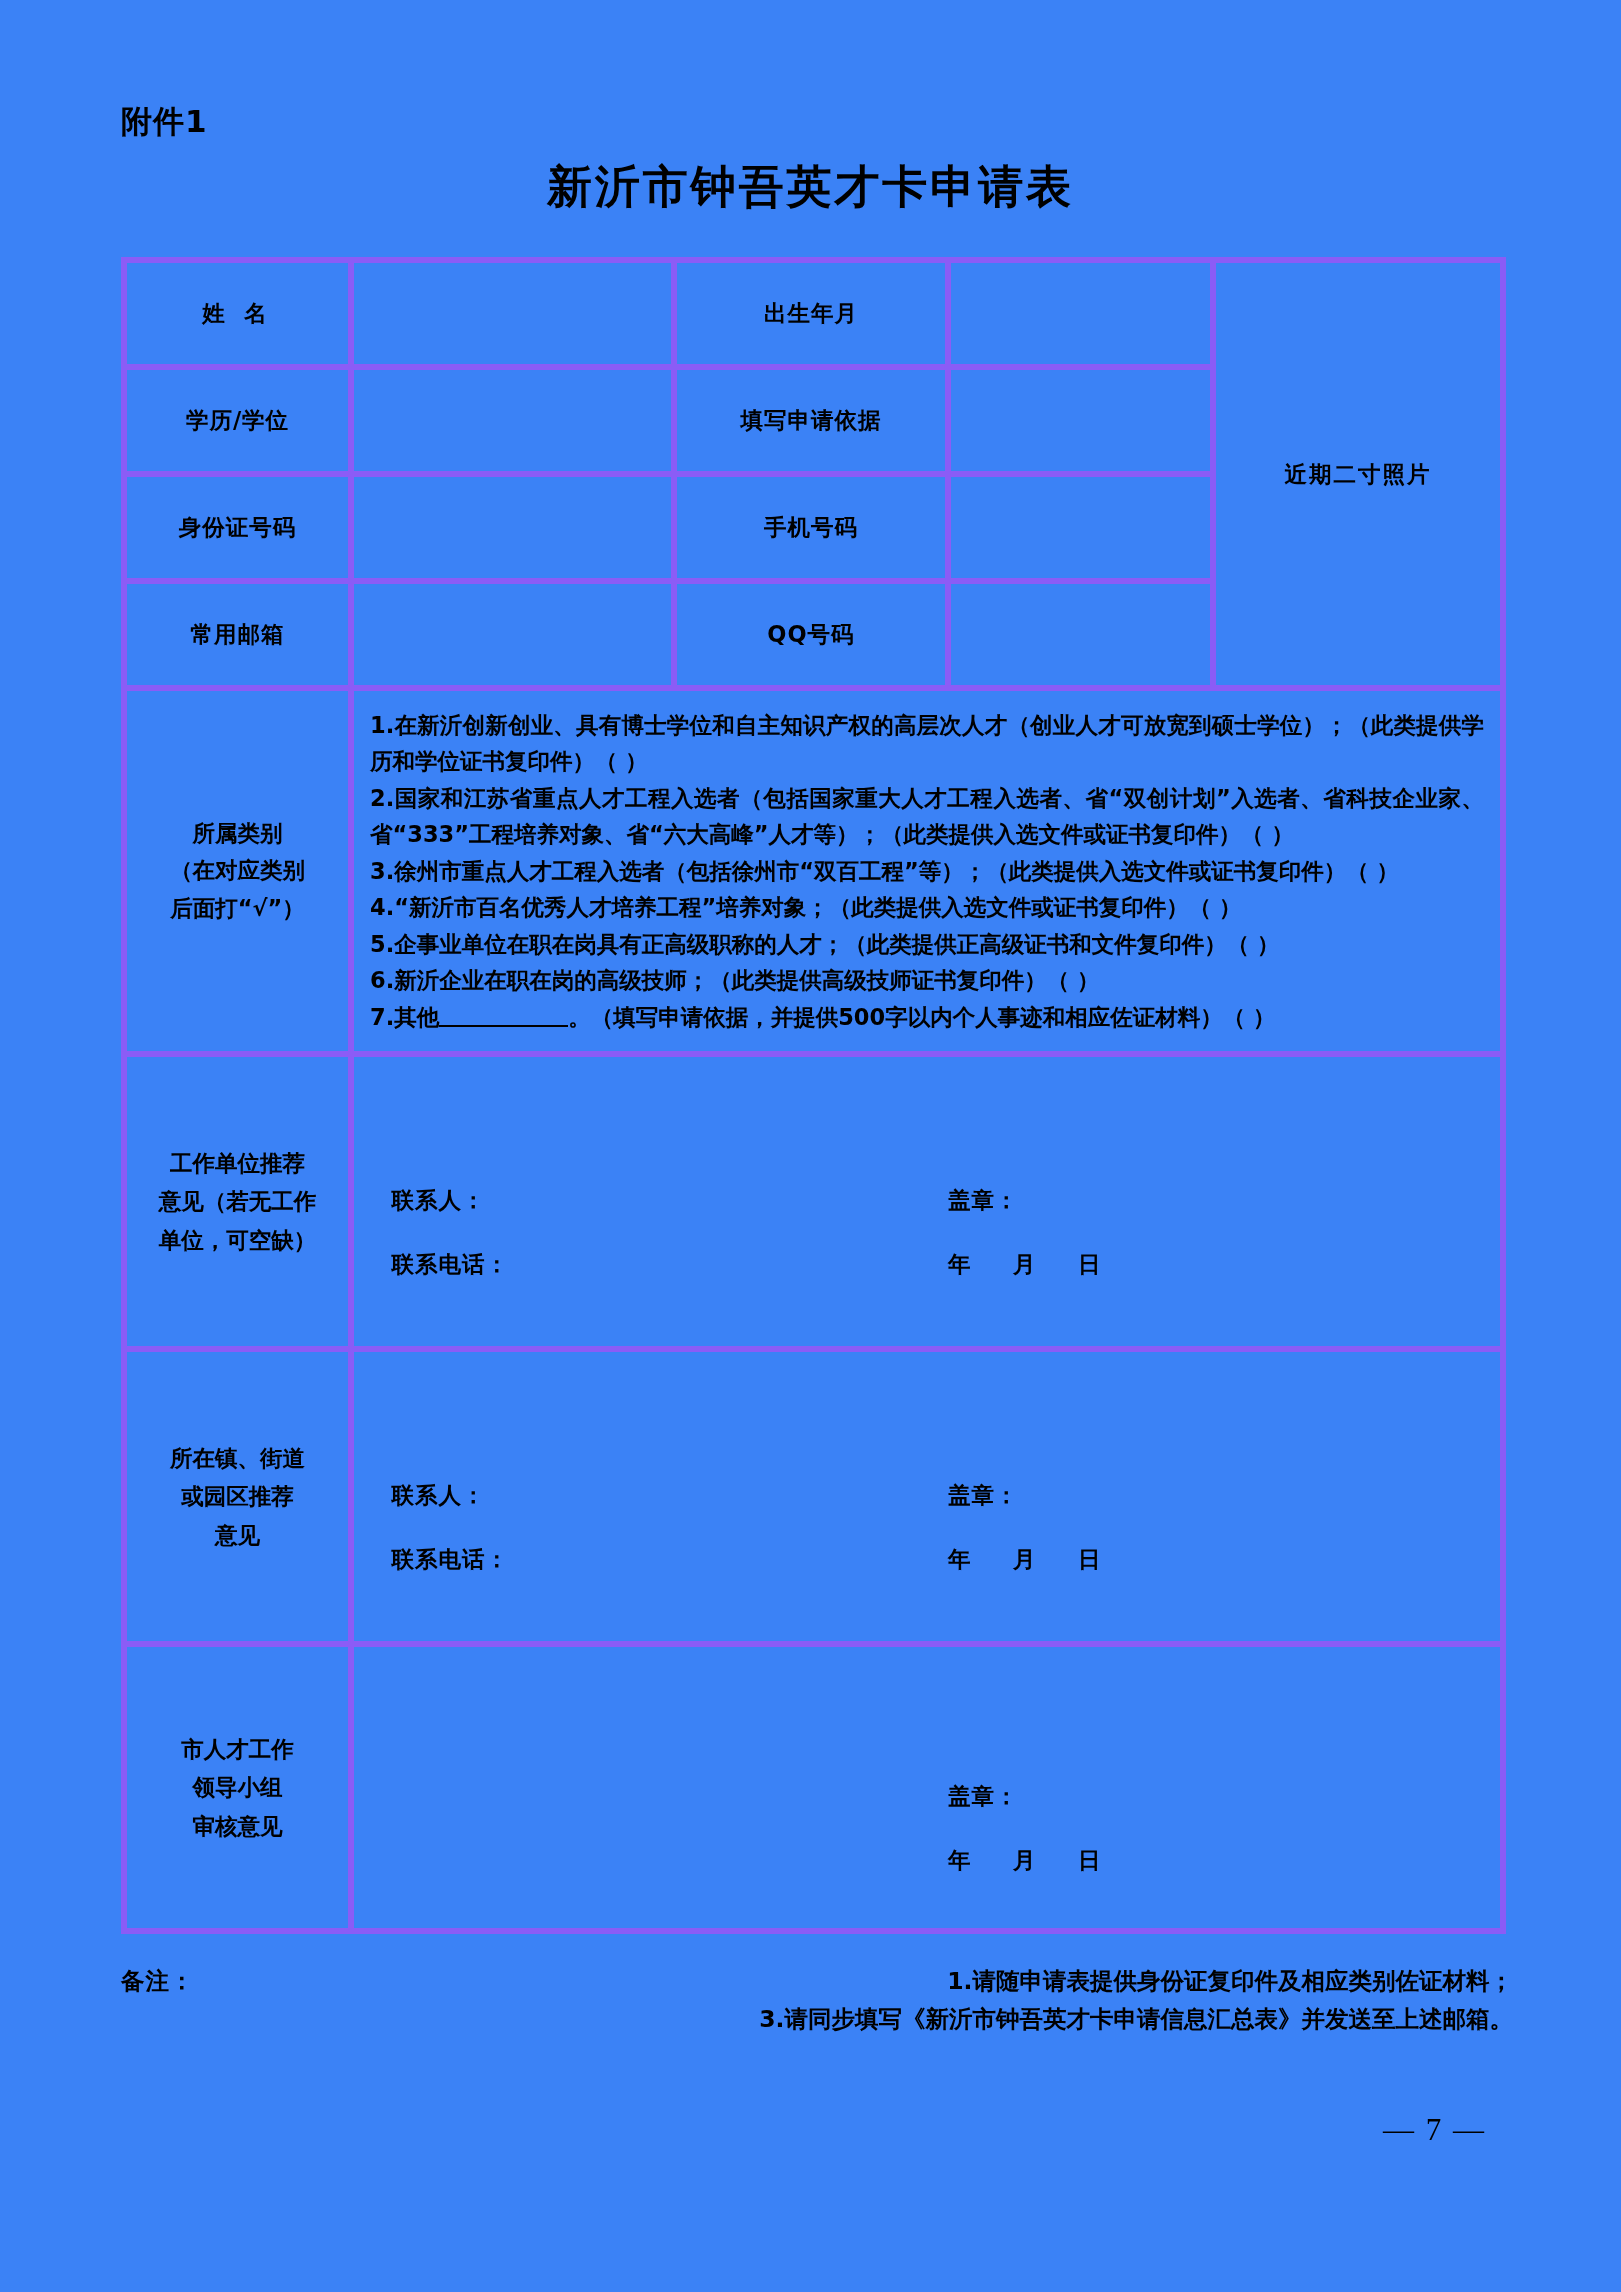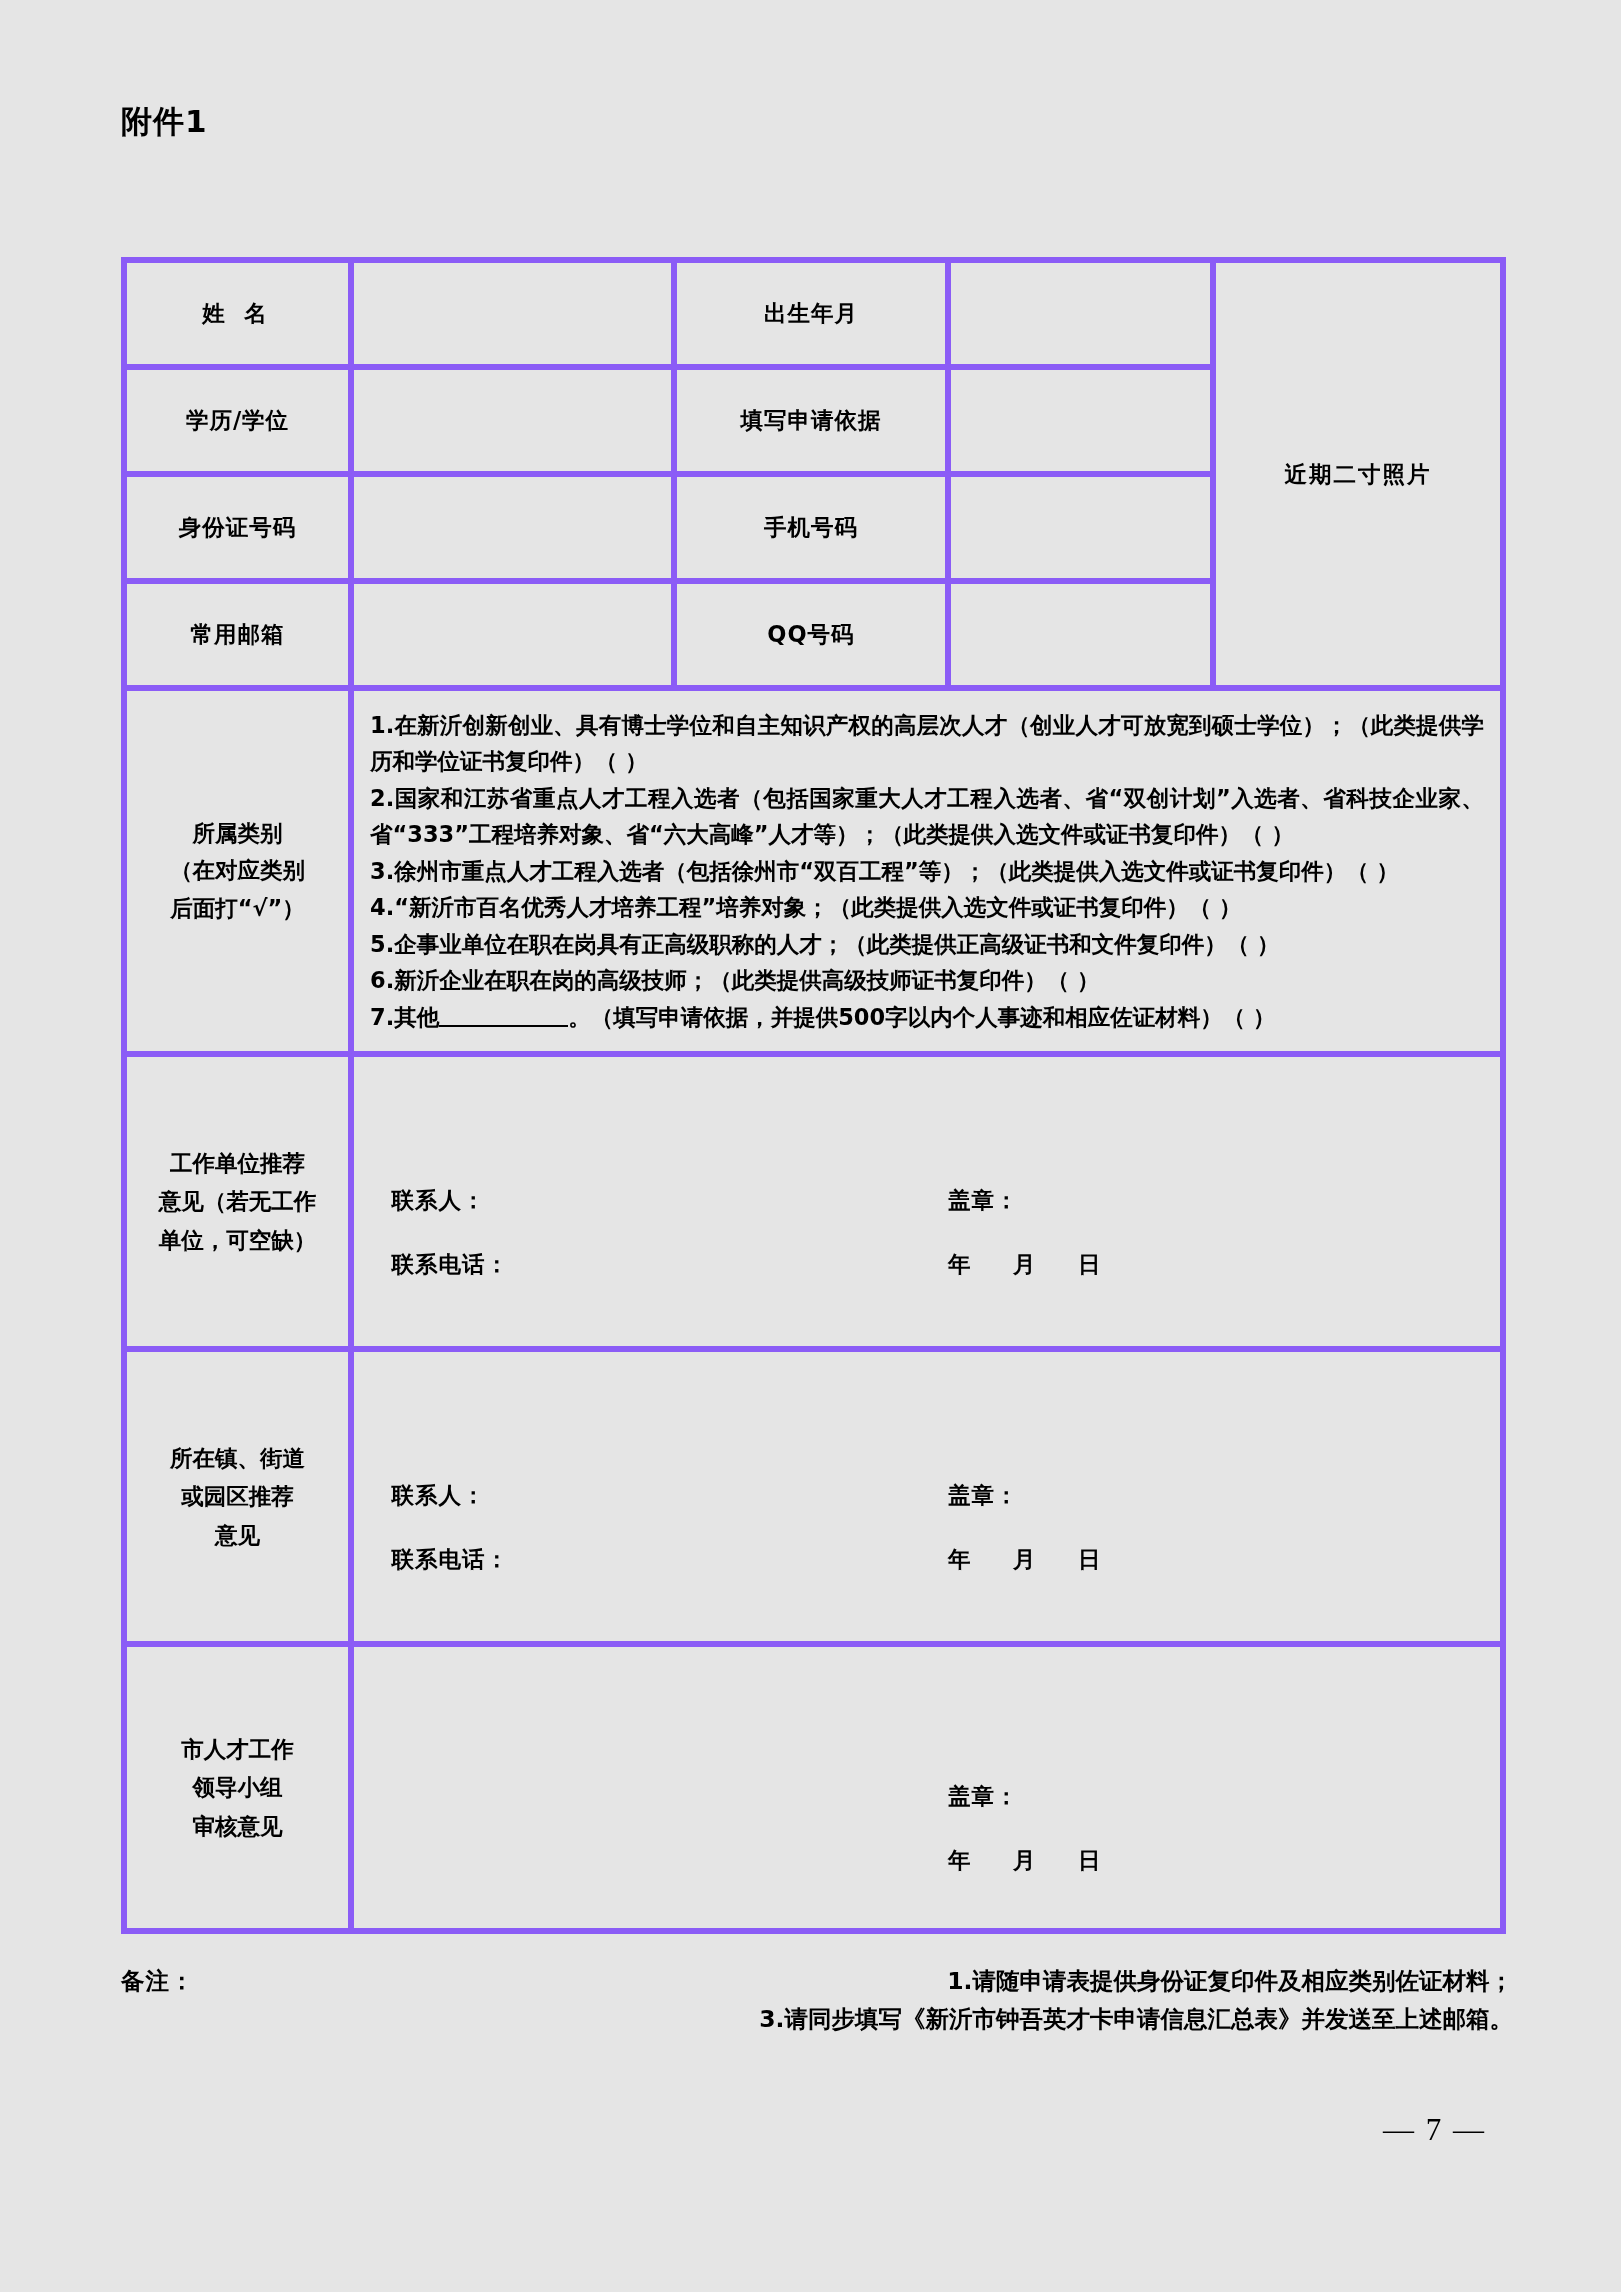--- a/index.html
+++ b/index.html
@@ -15,21 +15,21 @@
     font-family: "Liberation Serif", "DejaVu Serif", serif;
     color: #000000;
     overflow: hidden;
   }
 
   .page {
     position: absolute;
     left: 0; top: 0;
     width: 1621px;
     height: 2293px;
-    background: #e5e5e5;
+    background: #3b82f6;
   }
 
   
   .attach-label {
     position: absolute;
     left: 121px;
     top: 106px;
     font-size: 31px;
     font-weight: bold;
     letter-spacing: 1px;
@@ -203,20 +203,21 @@
     font-family: "Liberation Serif", "DejaVu Serif", serif;
   }
 </style>
 </head>
 <body>
 
 <div class="page">
 
   <div class="attach-label">附件1</div>
 
+  <div class="doc-title">新沂市钟吾英才卡申请表</div>
 
   <table class="form-table">
     <colgroup>
       <col style="width:227px">
       <col style="width:323px">
       <col style="width:274px">
       <col style="width:265px">
       <col style="width:290px">
     </colgroup>
     <tbody>

